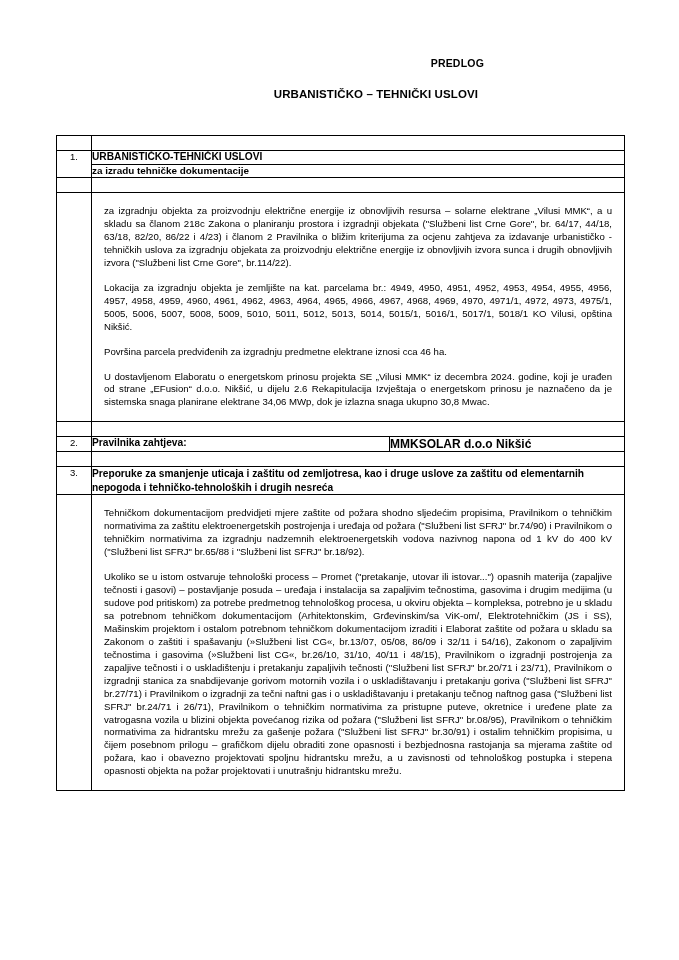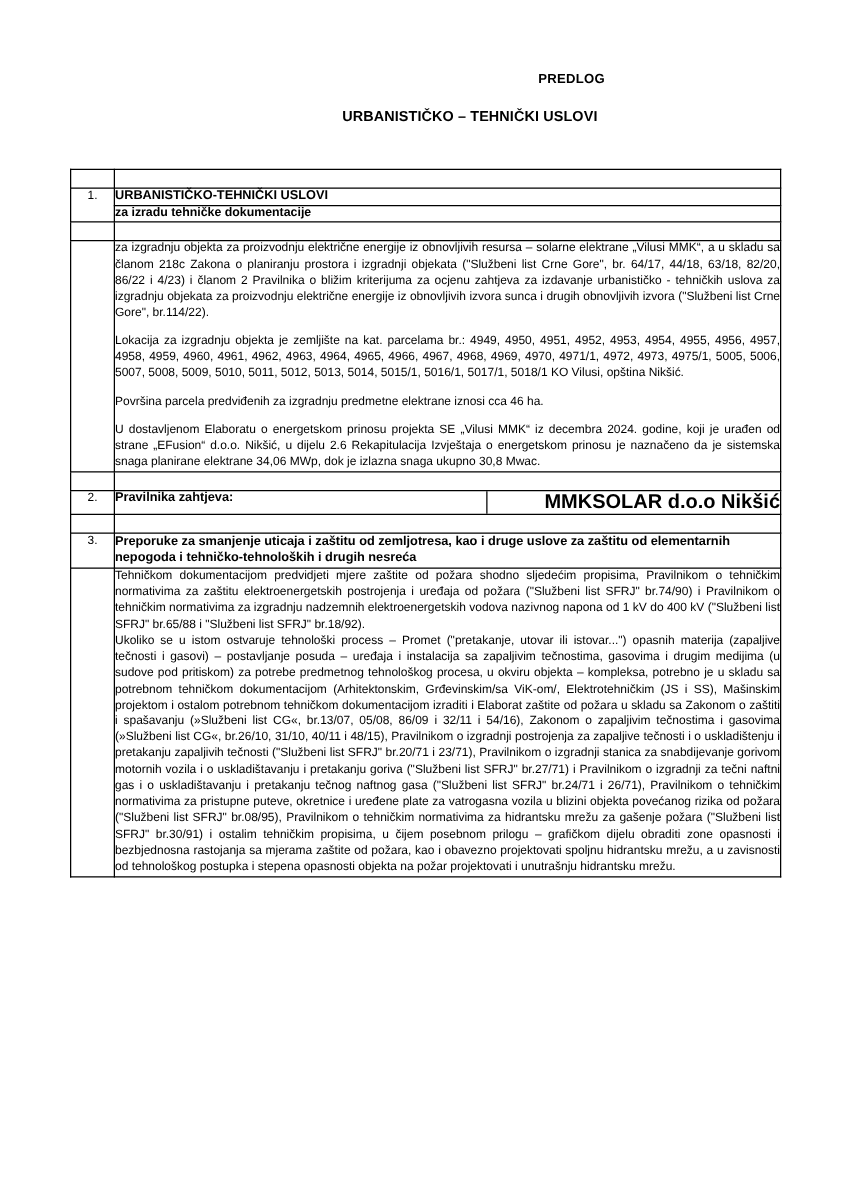--- a/index.html
+++ b/index.html
@@ -84,39 +84,38 @@
   }
 
   .para-cell {
     font-size: 9.6px;
     line-height: 1.35;
     text-align: justify;
     padding: 5px 7px 6px 7px;
     hyphens: none;
   }
   .para-cell p {
-    margin: 0;
+    margin: 12px;
   }
   .para-cell p + p {
     margin-top: 9.5px;
   }
   .para-cell p.tight + p.tight {
     margin-top: 0;
   }
 
   .kv-label {
     font-weight: bold;
     font-size: 10.2px;
     padding: 7px 6px 7px 6px;
   }
   .kv-value {
     font-weight: bold;
-    font-size: 16px;
+    font-size: 12px;
     padding: 7px 6px 7px 7px;
-    text-align: right;
   }
   .inner-split {
     width: 100%;
     border-collapse: collapse;
     table-layout: fixed;
   }
   .inner-split td {
     border: 0;
     padding: 0;
   }

